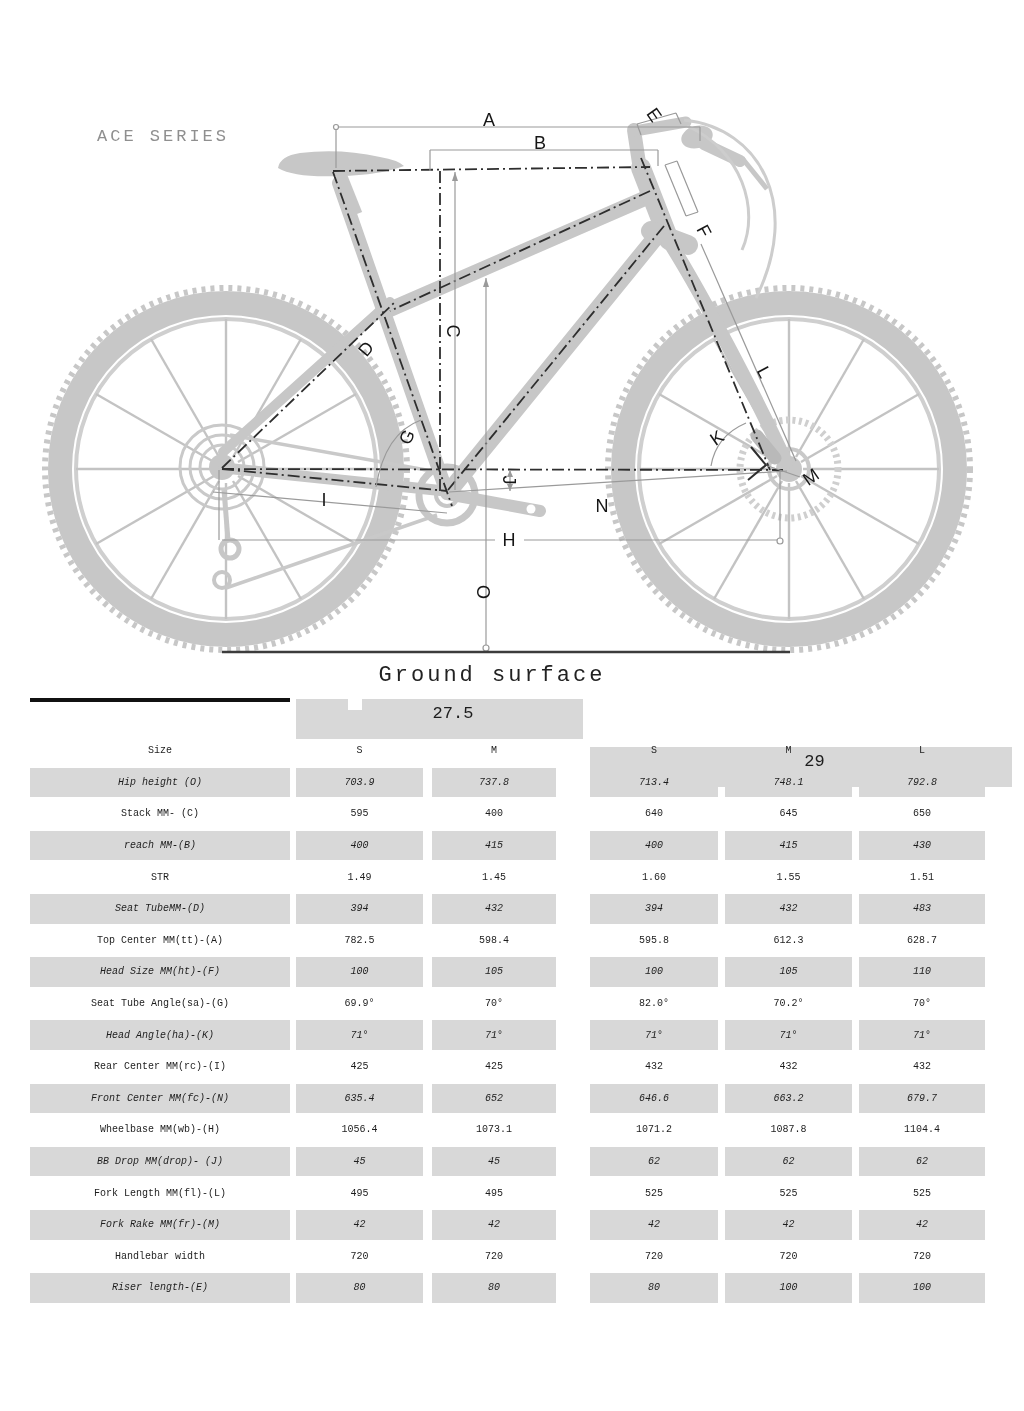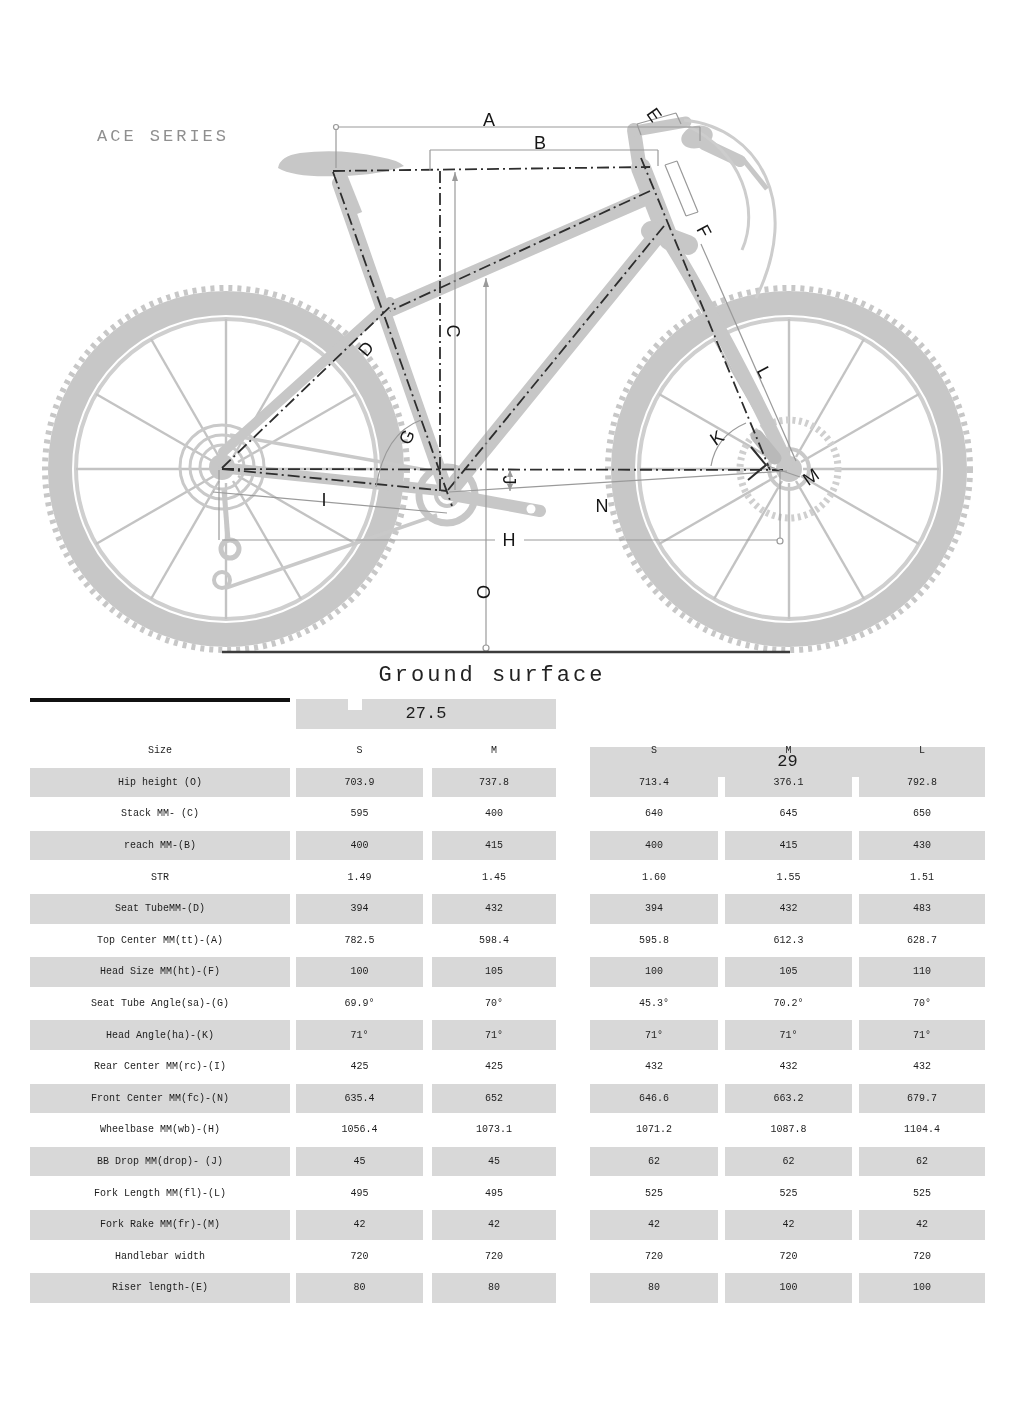--- a/index.html
+++ b/index.html
@@ -4,33 +4,33 @@
 <style>
   html,body{margin:0;padding:0;background:#fff;}
   .page{position:relative;width:1024px;height:1411px;background:#fff;overflow:hidden;
         font-family:"Liberation Mono","DejaVu Sans Mono",monospace;color:#1d1d1d;}
   .series{position:absolute;left:97px;top:127px;font-size:17px;letter-spacing:3px;color:#8f8f8f;}
   svg{position:absolute;left:0;top:0;}
   svg text{font-family:"Liberation Sans","DejaVu Sans",sans-serif;font-size:18px;fill:#161616;}
   text.ground{font-family:"Liberation Mono","DejaVu Sans Mono",monospace;font-size:22px;
               letter-spacing:3px;fill:#222;}
   .topline{position:absolute;left:30px;top:698px;width:260px;height:4px;background:#111;}
-  .ghead{position:absolute;top:699px;height:30px;background:#d8d8d8;font-size:17px;
-         line-height:30px;text-align:center;color:#1d1d1d;}
+  .ghead{position:absolute;top:699px;height:40px;background:#d8d8d8;font-size:17px;
+         line-height:30px;text-align:center;color:#1d1d1d;padding-left:27px;}
   .g275{left:296px;width:260px;}
   .g29{left:590px;width:395px;margin-top:48px;}
   .notch{position:absolute;left:52px;top:0;width:14px;height:11px;background:#fff;}
   .grid{position:absolute;left:30px;top:735px;display:grid;
         grid-template-columns:260px 6px 127px 9px 124px 34px 128px 7px 127px 7px 126px;
         grid-auto-rows:31.6px;font-size:10px;}
   .rw{display:contents;}
   .cl{grid-column:1;}
   .c1{grid-column:3;}.c2{grid-column:5;}.c3{grid-column:7;}.c4{grid-column:9;}.c5{grid-column:11;}
   .cl,.c{display:flex;align-items:center;justify-content:center;margin:1px 0;white-space:nowrap;}
-  .g>div{background:#d8d8d8;}
+  .g>div{background:#d8d8d8;font-style:italic;}
 </style>
 </head>
 <body>
 
 <div class="page">
 
   <div class="series">ACE SERIES</div>
 
   <svg width="1024" height="700" viewBox="0 0 1024 700">
 
@@ -195,21 +195,21 @@
       <div class="c c3">S</div>
       <div class="c c4">M</div>
       <div class="c c5">L</div>
     </div>
 
     <div class="rw g">
       <div class="cl">Hip height (O)</div>
       <div class="c c1">703.9</div>
       <div class="c c2">737.8</div>
       <div class="c c3">713.4</div>
-      <div class="c c4">376.1</div>
+      <div class="c c4">748.1</div>
       <div class="c c5">792.8</div>
     </div>
     <div class="rw">
       <div class="cl">Stack MM- (C)</div>
       <div class="c c1">595</div>
       <div class="c c2">400</div>
       <div class="c c3">640</div>
       <div class="c c4">645</div>
       <div class="c c5">650</div>
     </div>
@@ -250,21 +250,21 @@
       <div class="c c1">100</div>
       <div class="c c2">105</div>
       <div class="c c3">100</div>
       <div class="c c4">105</div>
       <div class="c c5">110</div>
     </div>
     <div class="rw">
       <div class="cl">Seat Tube Angle(sa)-(G)</div>
       <div class="c c1">69.9°</div>
       <div class="c c2">70°</div>
-      <div class="c c3">45.3°</div>
+      <div class="c c3">82.0°</div>
       <div class="c c4">70.2°</div>
       <div class="c c5">70°</div>
     </div>
     <div class="rw g">
       <div class="cl">Head Angle(ha)-(K)</div>
       <div class="c c1">71°</div>
       <div class="c c2">71°</div>
       <div class="c c3">71°</div>
       <div class="c c4">71°</div>
       <div class="c c5">71°</div>

